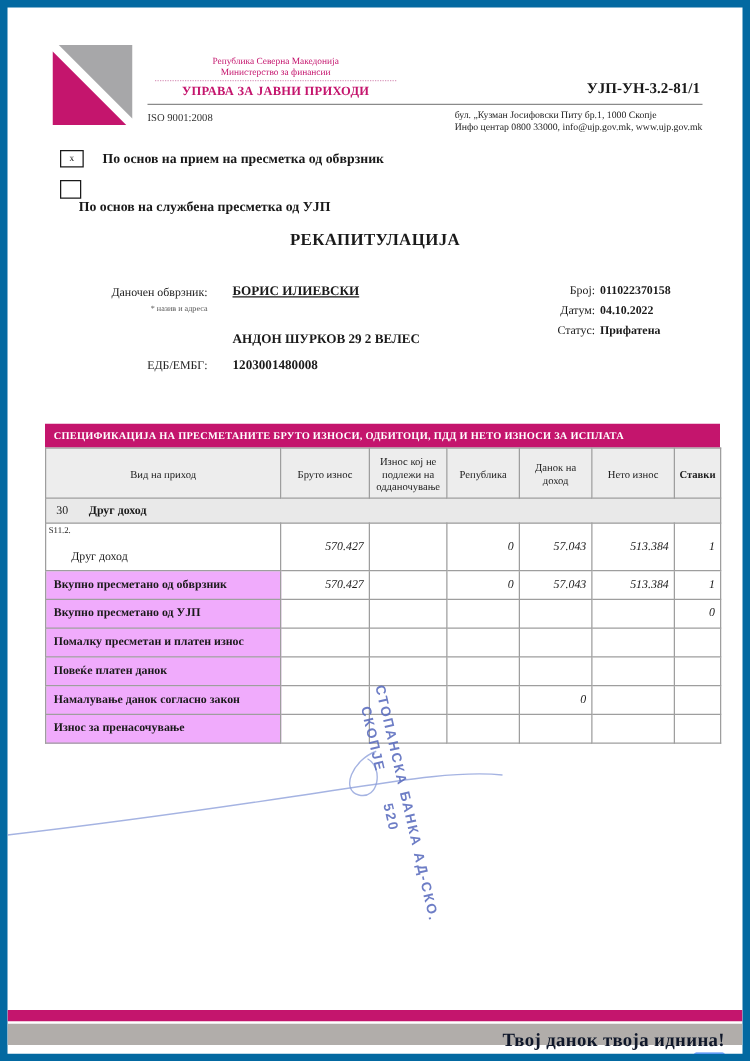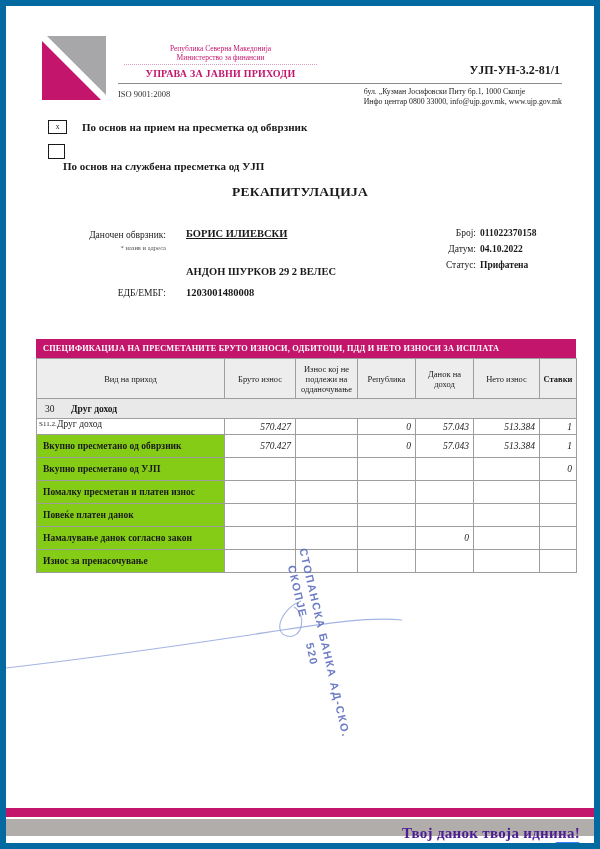--- a/index.html
+++ b/index.html
@@ -43,38 +43,38 @@
   
   .spec { position:absolute; left:30px; top:297px; width:540px;margin-top:36px; }
   .spec-caption { height:19px; line-height:19px; background:#c4156d; color:#fff; font-size:8.3px; font-weight:bold; padding-left:7px; letter-spacing:.2px; }
   table { border-collapse:collapse; table-layout:fixed; width:540px; }
   td,th { border:1px solid #9e9e9e; font-weight:normal; }
   thead th { height:40px; background:#ededed; font-size:8.5px; line-height:10px; text-align:center; vertical-align:middle; padding:1px; }
   thead th.bold { font-weight:bold; }
   .group-row td { height:20px; background:#e9e9e9; font-size:9.5px; padding-left:8px; }
   .group-row .gcode { display:inline-block; width:26px; }
   .group-row .glabel { font-weight:bold; }
-  .item-row td { height:16px; font-size:9.5px; }
+  .item-row td { height:38px; font-size:9.5px; }
   .item-label { position:relative; padding-left:20px; vertical-align:bottom; }
   .item-label .code { position:absolute; top:1px; left:2px; font-size:7px; }
   .item-label .ilabel { display:inline-block; padding-bottom:5px; }
   .sum-row td { height:23px; font-size:9.5px; }
-  .sum-row .lbl { background:#84cc16; font-weight:bold; padding-left:6px; }
+  .sum-row .lbl { background:#f0abfc; font-weight:bold; padding-left:6px; }
   .num { text-align:right; padding-right:4px; font-size:9.5px;font-style:italic; }
 
   
   .stamp { position:absolute; left:303px; top:541px; transform:rotate(77deg); transform-origin:0 0; color:#5a6cbe; opacity:.88; font-family:"Liberation Sans","DejaVu Sans",sans-serif; font-weight:bold; white-space:nowrap; }
   .stamp .s1 { font-size:11px; letter-spacing:1.5px; }
   .stamp .s2 { font-size:11px; letter-spacing:1.5px; margin-top:3px; padding-left:14px; }
   .stamp .s2 .gap { display:inline-block; width:26px; }
   .signature-svg { position:absolute; left:0; top:540px; width:400px; height:160px; }
 
   
   .footer-pink { position:absolute; left:0; right:0; top:802px; height:9px; background:#c4156d; }
-  .footer-gray { position:absolute; left:0; right:0; top:813px; height:17px; background:#b1adaa; color:#4c1d95; font-size:15px; font-weight:bold; text-align:right; line-height:29px; padding-right:14px; letter-spacing:.3px; }
+  .footer-gray { position:absolute; left:0; right:0; top:813px; height:17px; background:#b1adaa; color:#0f172a; font-size:15px; font-weight:bold; text-align:right; line-height:29px; padding-right:14px; letter-spacing:.3px; }
   .watermark { position:absolute; right:14px; top:836px; display:flex; align-items:center; font-family:"Liberation Sans","DejaVu Sans",sans-serif; }
   .wm-text { font-size:8.5px; letter-spacing:2px; color:#c3b2dc; margin:0 3px 0 3px; }
   .wm-badge { background:#3b82f6; color:#fff; font-size:7.5px; font-weight:bold; padding:13px 3px 2px; border-radius:2px; letter-spacing:.5px; }
 </style>
 </head>
 <body>
 
 <div class="page">
 
   <svg class="logo" viewBox="0 0 64 64">

